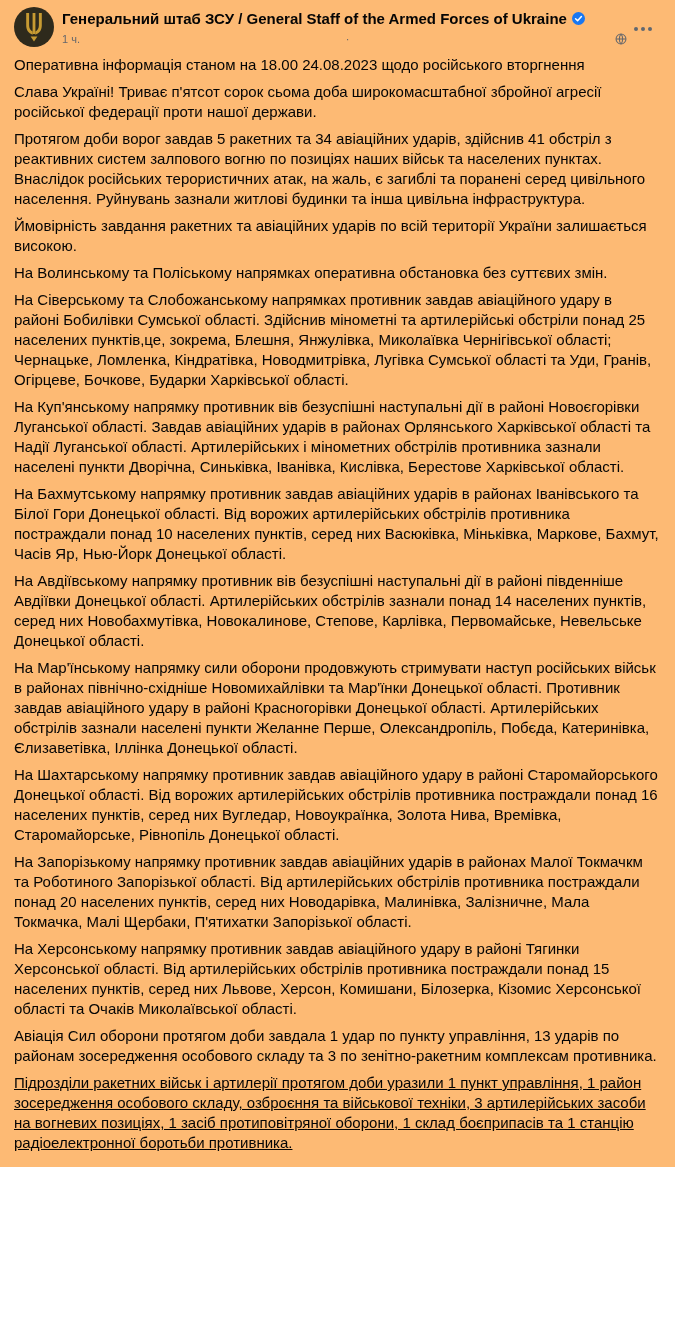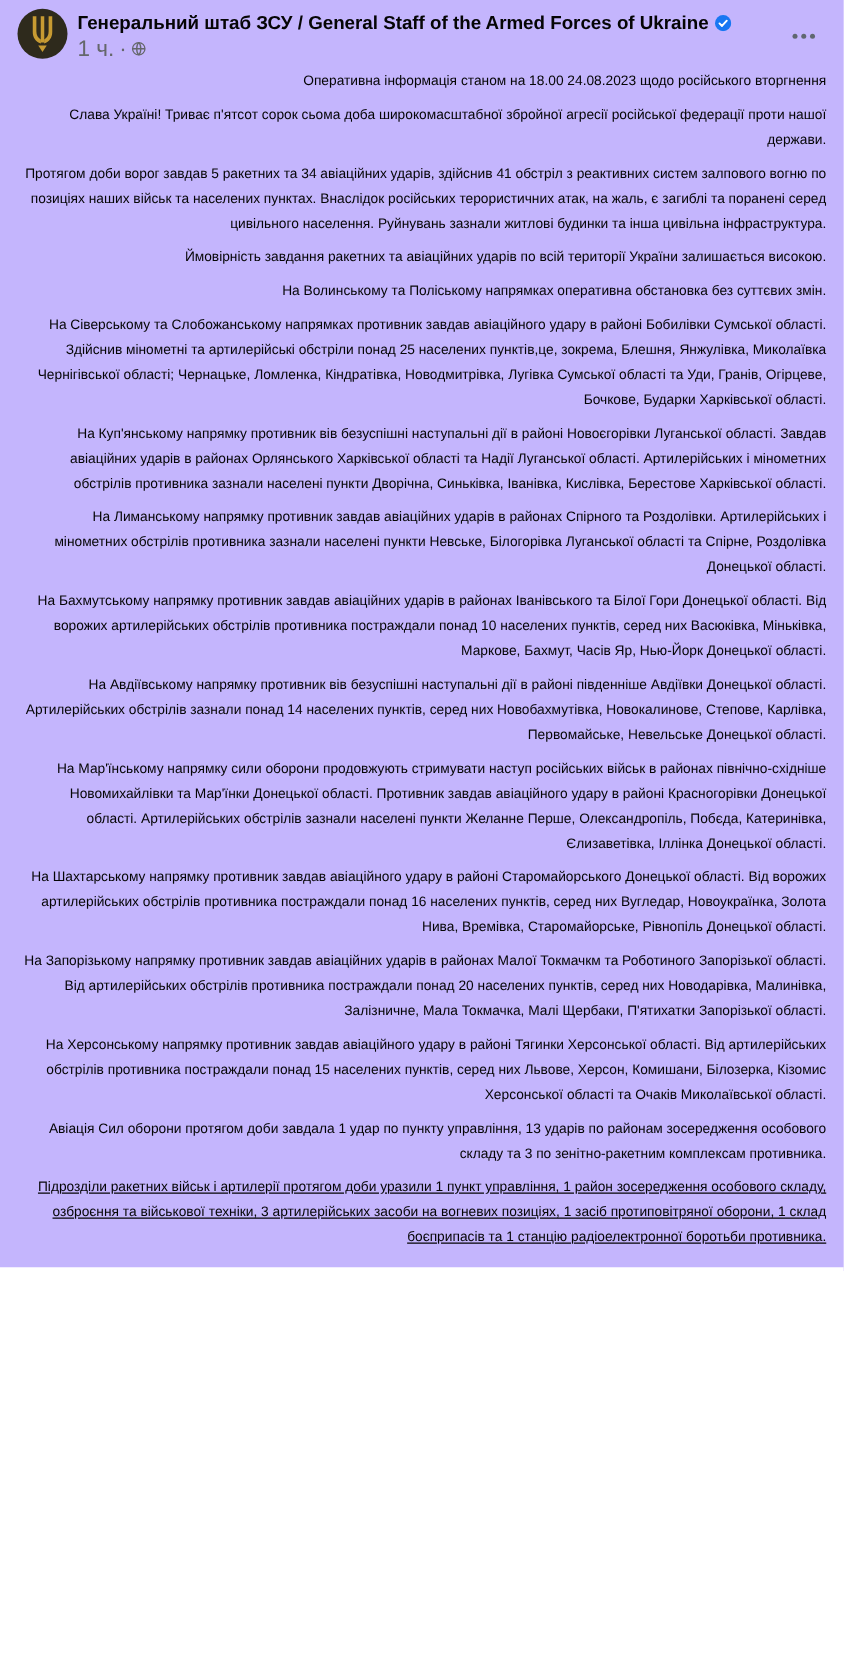--- a/index.html
+++ b/index.html
@@ -7,21 +7,21 @@
     padding: 0;
     background: #ffffff;
   }
   body {
     width: 675px;
     font-family: "Liberation Sans", "DejaVu Sans", sans-serif;
     color: #050505;
   }
   .post {
     width: 675px;
-    background: #c4b5fd;
+    background: #fdba74;
   }
   
   .header {
     display: flex;
     align-items: flex-start;
     padding: 7px 16px 2px 14px;
   }
   .avatar {
     width: 40px;
     height: 40px;
@@ -50,23 +50,24 @@
     color: #050505;
     line-height: 19px;
     cursor: pointer;
     white-space: nowrap;
   }
   .meta-row {
     display: flex;
     align-items: center;
     gap: 4px;
     margin-top: 3px;
-    font-size: 18px;
+    font-size: 11px;
     color: #65676b;
     line-height: 16px;
+    justify-content: space-between;
   }
   .meta-row .timestamp { cursor: pointer; }
   .menu-button {
     margin-left: auto;
     width: 32px;
     height: 32px;
     border-radius: 50%;
     display: flex;
     align-items: center;
     justify-content: center;
@@ -80,22 +81,21 @@
   .dots i {
     width: 4px;
     height: 4px;
     border-radius: 50%;
     background: #606770;
     display: block;
   }
   
   .body-text {
     padding: 6px 14px 14px 14px;
-    font-size: 11px;
-    text-align: right;
+    font-size: 15px;
   }
   .body-text p {
     margin: 0 0 7px 0;
     line-height: 20px;
     white-space: pre-line;
   }
   .body-text p:last-child { margin-bottom: 0; text-decoration: underline; }
 </style>
 </head>
 <body>
@@ -151,21 +151,20 @@
   </div>
 
   <div class="body-text">
     <p>Оперативна інформація станом на 18.00 24.08.2023 щодо російського вторгнення</p>
     <p>Слава Україні! Триває п'ятсот сорок сьома доба широкомасштабної збройної агресії російської федерації проти нашої держави.</p>
     <p>Протягом доби ворог завдав 5 ракетних та 34 авіаційних ударів, здійснив 41 обстріл з реактивних систем залпового вогню по позиціях наших військ та населених пунктах. Внаслідок російських терористичних атак, на жаль, є загиблі та поранені серед цивільного населення. Руйнувань зазнали житлові будинки та інша цивільна інфраструктура.</p>
     <p>Ймовірність завдання ракетних та авіаційних ударів по всій території України залишається високою.</p>
     <p>На Волинському та Поліському напрямках оперативна обстановка без суттєвих змін.</p>
     <p>На Сіверському та Слобожанському напрямках противник завдав авіаційного удару в районі Бобилівки Сумської області. Здійснив мінометні та артилерійські обстріли понад 25 населених пунктів,це, зокрема, Блешня, Янжулівка, Миколаївка Чернігівської області; Чернацьке, Ломленка, Кіндратівка, Новодмитрівка, Лугівка Сумської області та Уди, Гранів, Огірцеве, Бочкове, Бударки Харківської області.</p>
     <p>На Куп'янському напрямку противник вів безуспішні наступальні дії в районі Новоєгорівки Луганської області. Завдав авіаційних ударів в районах Орлянського Харківської області та Надії Луганської області. Артилерійських і мінометних обстрілів противника зазнали населені пункти Дворічна, Синьківка, Іванівка, Кислівка, Берестове Харківської області.</p>
-    <p>На Лиманському напрямку противник завдав авіаційних ударів в районах Спірного та Роздолівки. Артилерійських і мінометних обстрілів противника зазнали населені пункти Невське, Білогорівка Луганської області та Спірне, Роздолівка Донецької області.</p>
     <p>На Бахмутському напрямку противник завдав авіаційних ударів в районах Іванівського та Білої Гори Донецької області. Від ворожих артилерійських обстрілів противника постраждали понад 10 населених пунктів, серед них Васюківка, Міньківка, Маркове, Бахмут, Часів Яр, Нью-Йорк Донецької області.</p>
     <p>На Авдіївському напрямку противник вів безуспішні наступальні дії в районі південніше Авдіївки Донецької області. Артилерійських обстрілів зазнали понад 14 населених пунктів, серед них Новобахмутівка, Новокалинове, Степове, Карлівка, Первомайське, Невельське Донецької області.</p>
     <p>На Мар'їнському напрямку сили оборони продовжують стримувати наступ російських військ в районах північно-східніше Новомихайлівки та Мар'їнки Донецької області. Противник завдав авіаційного удару в районі Красногорівки Донецької області. Артилерійських обстрілів зазнали населені пункти Желанне Перше, Олександропіль, Побєда, Катеринівка, Єлизаветівка, Іллінка Донецької області.</p>
     <p>На Шахтарському напрямку противник завдав авіаційного удару в районі Старомайорського Донецької області. Від ворожих артилерійських обстрілів противника постраждали понад 16 населених пунктів, серед них Вугледар, Новоукраїнка, Золота Нива, Времівка, Старомайорське, Рівнопіль Донецької області.</p>
     <p>На Запорізькому напрямку противник завдав авіаційних ударів в районах Малої Токмачкм та Роботиного Запорізької області. Від артилерійських обстрілів  противника постраждали понад 20 населених пунктів, серед них Новодарівка, Малинівка, Залізничне, Мала Токмачка, Малі Щербаки, П'ятихатки Запорізької області.</p>
     <p>На Херсонському напрямку противник завдав авіаційного удару в районі Тягинки Херсонської області. Від артилерійських обстрілів противника постраждали понад 15 населених пунктів, серед них Львове, Херсон, Комишани, Білозерка, Кізомис Херсонської області та Очаків Миколаївської області.</p>
     <p>Авіація Сил оборони протягом доби завдала 1 удар по пункту управління, 13 ударів по районам зосередження особового складу та 3 по зенітно-ракетним комплексам противника.</p>
     <p>Підрозділи ракетних військ і артилерії протягом доби уразили 1 пункт управління, 1 район зосередження особового складу, озброєння та військової техніки, 3 артилерійських засоби на вогневих позиціях, 1 засіб протиповітряної оборони, 1 склад боєприпасів та 1 станцію радіоелектронної боротьби противника.</p>
   </div>
 

